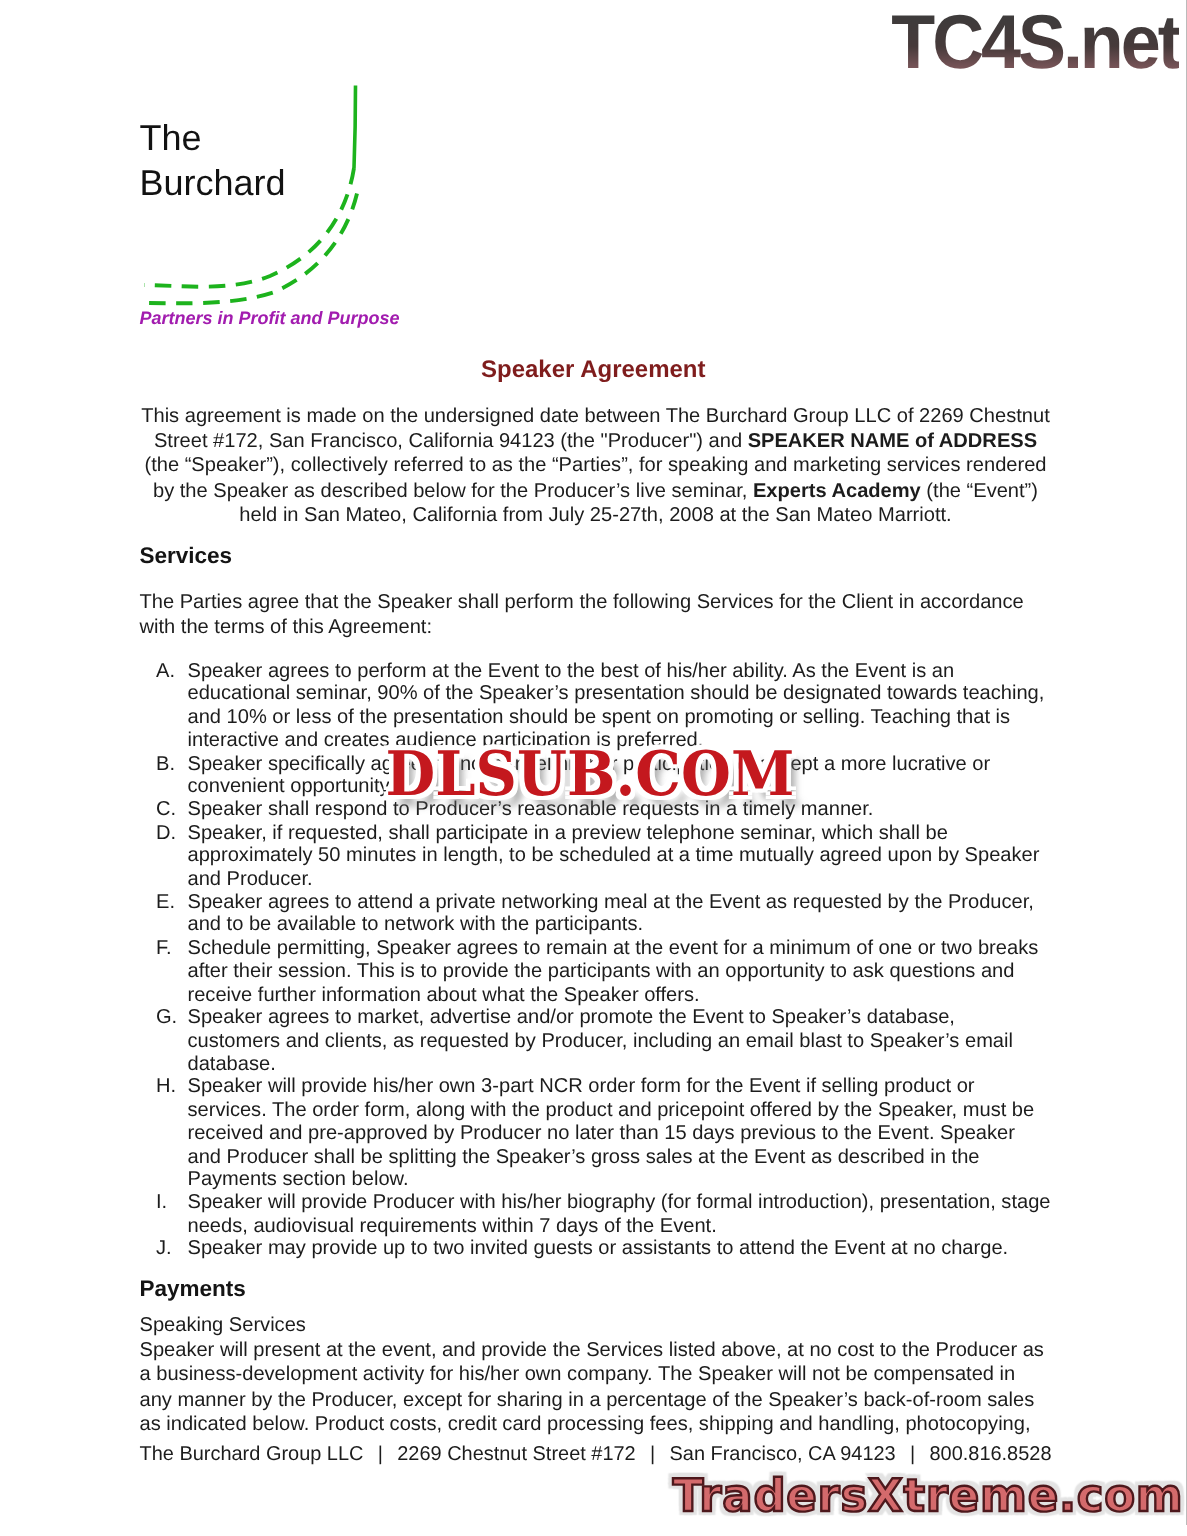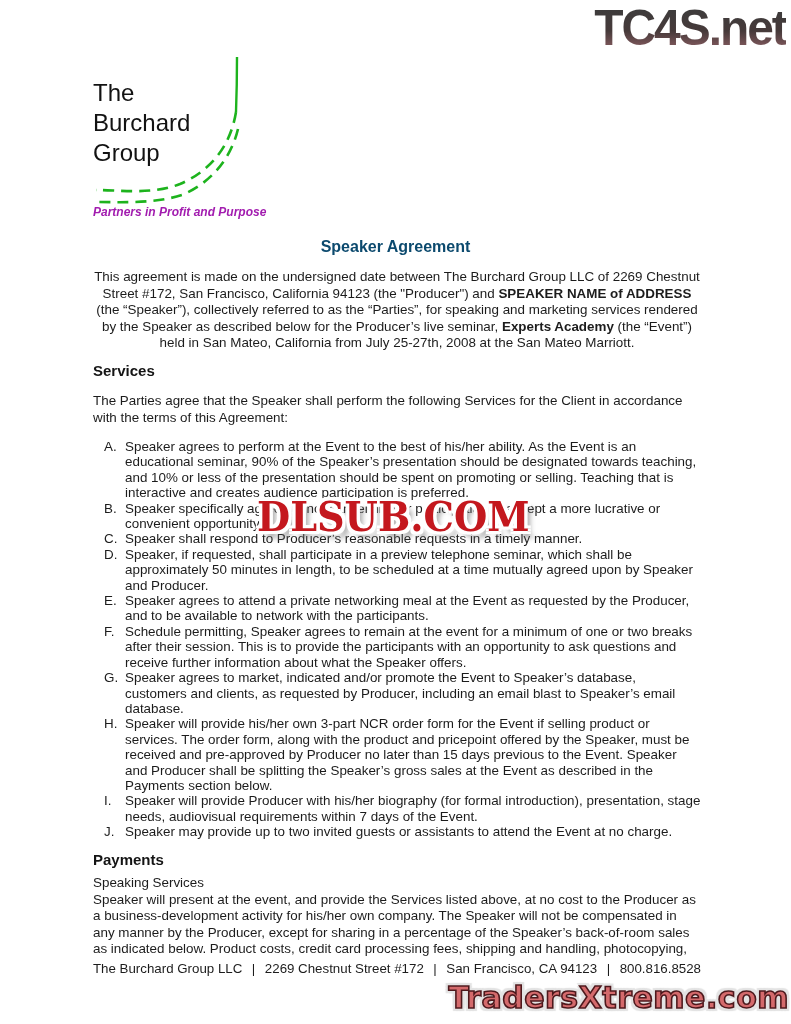--- a/index.html
+++ b/index.html
@@ -39,21 +39,21 @@
     font-size:30px; letter-spacing:0.5px; color:#d46a6c; white-space:nowrap;
     -webkit-text-stroke:1.6px #4d181c;
     text-shadow:
       -3px -3px 1px #e3e3e3, 3px -3px 1px #e3e3e3, -3px 3px 1px #e3e3e3, 3px 3px 1px #e3e3e3,
       -3px 0 1px #e3e3e3, 3px 0 1px #e3e3e3, 0 -3px 1px #e3e3e3, 0 3px 1px #e3e3e3;
   }
 
   
   .doc-title {
     position:absolute; top:238px; left:0; width:791px; margin:0;
-    text-align:center; font-size:16px; font-weight:bold; color:#0c4a6e;
+    text-align:center; font-size:16px; font-weight:bold; color:#7f1d1d;
   }
   .content { position:absolute; left:93px; top:269px; width:608px; font-size:13.4px; line-height:16.5px; }
   .content p { margin:0; }
   .p-intro { margin:0 0 11px 0 !important;text-align:center; }
   .h-services { font-size:15px; font-weight:bold; margin:10px 0 14px 0; color:#141414; }
   .h-payments { font-size:15px; font-weight:bold; margin:12px 0 7px 0; color:#141414; }
   .p-services-intro { margin:0 0 13px 0 !important; }
   .svc-list { line-height:15.4px; }
   .svc-row { display:flex; }
   .svc-letter { flex:0 0 21px; margin-left:11px; }
@@ -77,21 +77,20 @@
 
   <div class="logo">
     <svg class="logo-curve" width="152" height="158" viewBox="0 0 152 158">
       <path d="M147,3 C147,25 146.6,42 146,58" fill="none" stroke="#1db31d" stroke-width="2.4"></path>
       <path d="M146,58 C140,95 118,118 90,130 C62,141 30,136 6,136" fill="none" stroke="#1db31d" stroke-width="2.6" stroke-dasharray="11 7"></path>
       <path d="M148,75 C140,108 118,130 92,141 C64,150 30,148 6,148" fill="none" stroke="#1db31d" stroke-width="2.6" stroke-dasharray="11 7"></path>
     </svg>
     <div class="logo-name">
       <div>The</div>
       <div>Burchard</div>
-      <div>Group</div>
     </div>
     <div class="logo-tagline">Partners in Profit and Purpose</div>
   </div>
 
   <h1 class="doc-title">Speaker Agreement</h1>
 
   <div class="content">
     <p class="p-intro"><span>This agreement is made on the undersigned date between The Burchard Group LLC of 2269 Chestnut Street #172, San Francisco, California 94123 (the "Producer") and </span><b>SPEAKER NAME of ADDRESS</b><span> (the “Speaker”), collectively referred to as the “Parties”, for speaking and marketing services rendered by the Speaker as described below for the Producer’s live seminar, </span><b>Experts Academy</b><span> (the “Event”) held in San Mateo, California from July 25-27th, 2008 at the San Mateo Marriott.</span></p>
 
     <h2 class="h-services">Services</h2>
@@ -117,21 +116,21 @@
         <div class="svc-row">
           <span class="svc-letter">E.</span>
           <span class="svc-text">Speaker agrees to attend a private networking meal at the Event as requested by the Producer, and to be available to network with the participants.</span>
         </div>
         <div class="svc-row">
           <span class="svc-letter">F.</span>
           <span class="svc-text">Schedule permitting, Speaker agrees to remain at the event for a minimum of one or two breaks after their session. This is to provide the participants with an opportunity to ask questions and receive further information about what the Speaker offers.</span>
         </div>
         <div class="svc-row">
           <span class="svc-letter">G.</span>
-          <span class="svc-text">Speaker agrees to market, indicated and/or promote the Event to Speaker’s database, customers and clients, as requested by Producer, including an email blast to Speaker’s email database.</span>
+          <span class="svc-text">Speaker agrees to market, advertise and/or promote the Event to Speaker’s database, customers and clients, as requested by Producer, including an email blast to Speaker’s email database.</span>
         </div>
         <div class="svc-row">
           <span class="svc-letter">H.</span>
           <span class="svc-text">Speaker will provide his/her own 3-part NCR order form for the Event if selling product or services. The order form, along with the product and pricepoint offered by the Speaker, must be received and pre-approved by Producer no later than 15 days previous to the Event. Speaker and Producer shall be splitting the Speaker’s gross sales at the Event as described in the Payments section below.</span>
         </div>
         <div class="svc-row">
           <span class="svc-letter">I.</span>
           <span class="svc-text">Speaker will provide Producer with his/her biography (for formal introduction), presentation, stage needs, audiovisual requirements within 7 days of the Event.</span>
         </div>
         <div class="svc-row">

